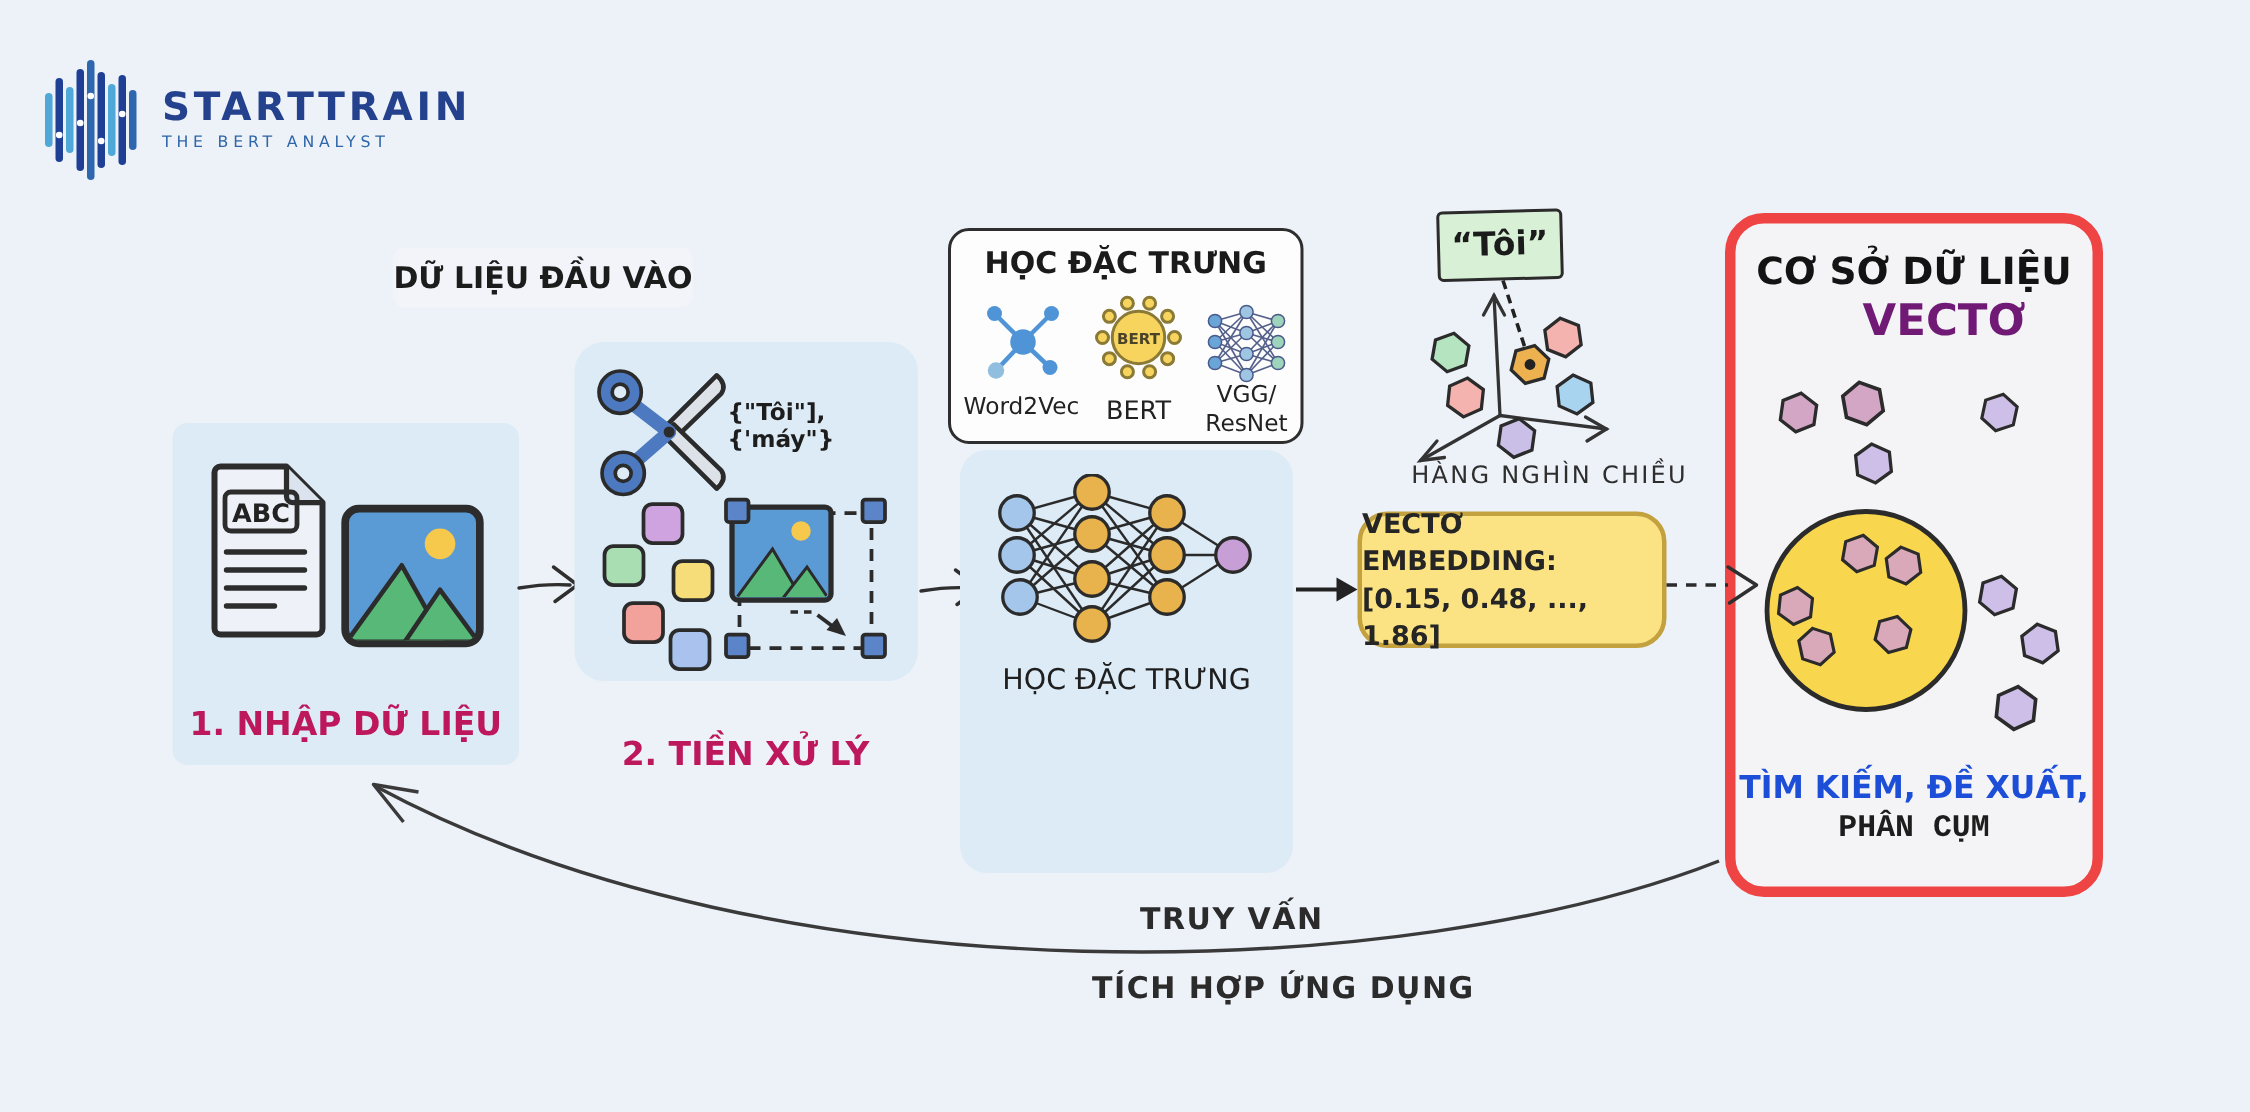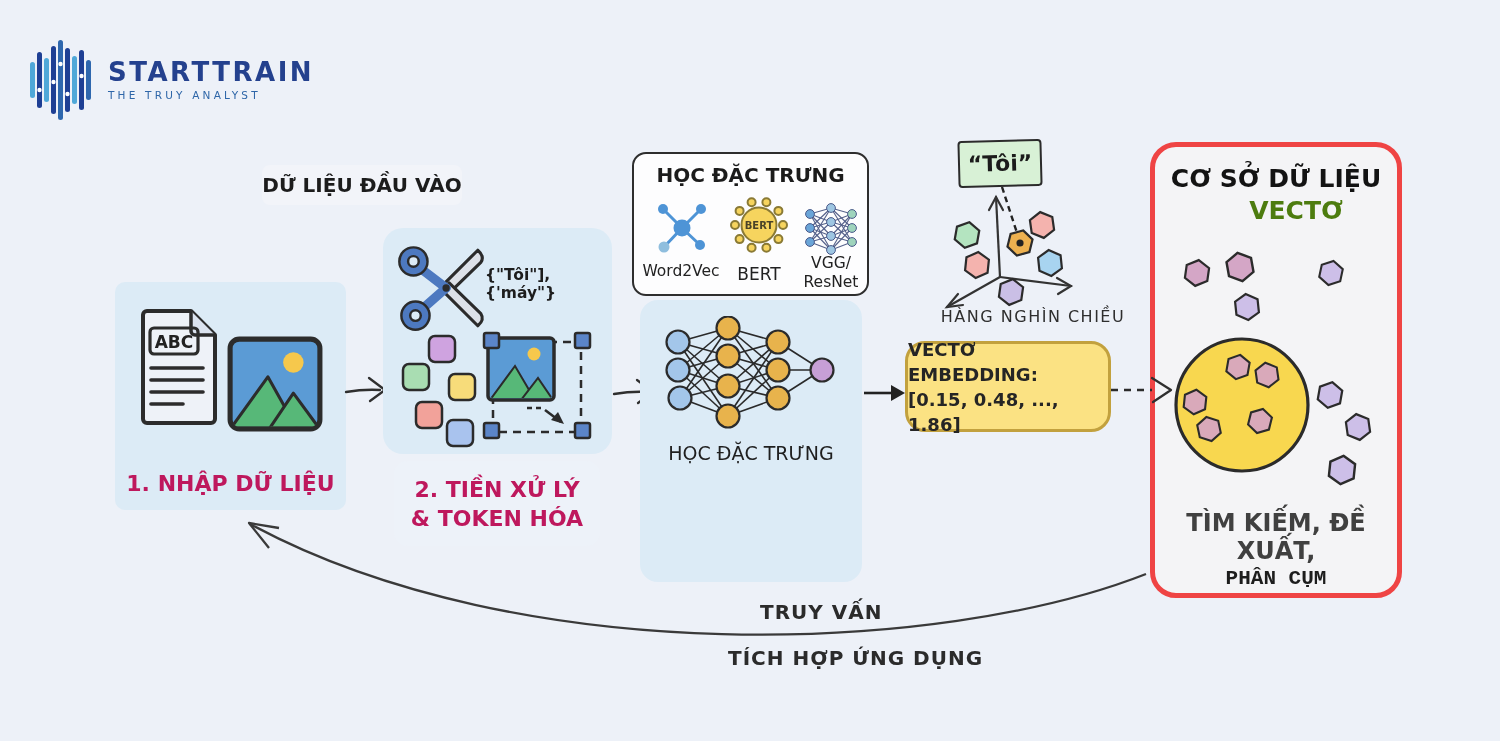--- a/index.html
+++ b/index.html
@@ -56,21 +56,21 @@
         <rect x="56" y="22" width="5" height="40" rx="2.5" fill="#2e67ae"></rect>
         <circle cx="9.5" cy="52" r="2.2" fill="#fff"></circle>
         <circle cx="23.5" cy="44" r="2.2" fill="#fff"></circle>
         <circle cx="30.5" cy="26" r="2.2" fill="#fff"></circle>
         <circle cx="37.5" cy="56" r="2.2" fill="#fff"></circle>
         <circle cx="51.5" cy="38" r="2.2" fill="#fff"></circle>
       </g>
     </svg>
     <div>
       <div class="logo-text">STARTTRAIN</div>
-      <div class="logo-tag">THE TRUY ANALYST</div>
+      <div class="logo-tag">THE BERT ANALYST</div>
     </div>
   </div>
 
   <div class="abs softbox" style="left:262px;top:165px;width:200px;height:40px;font-size:20px;font-weight:600;color:#1c1c1c;">DỮ LIỆU ĐẦU VÀO</div>
 
   <div class="abs panel" style="left:115px;top:282px;width:231px;height:228px;">
     <svg class="abs" style="left:20px;top:26px;" width="88" height="118" viewBox="0 0 88 118">
       <path d="M12 3 H56 L80 27 V111 a4 4 0 0 1 -4 4 H12 a4 4 0 0 1 -4 -4 V7 a4 4 0 0 1 4 -4 Z" fill="#eef2f8" stroke="#2c2c2c" stroke-width="4" stroke-linejoin="round"></path>
       <path d="M56 3 V23 a4 4 0 0 0 4 4 H80" fill="#dbe3ef" stroke="#2c2c2c" stroke-width="3.5" stroke-linejoin="round"></path>
       <rect x="15" y="20" width="48" height="26" rx="4" fill="none" stroke="#2c2c2c" stroke-width="3.2"></rect>
@@ -147,21 +147,20 @@
         <rect x="10" y="44" width="26" height="26" rx="6" fill="#a9ddb2"></rect>
         <rect x="56" y="54" width="26" height="26" rx="6" fill="#f7dc7a"></rect>
         <rect x="23" y="82" width="26" height="26" rx="6" fill="#f2a29a"></rect>
         <rect x="54" y="100" width="26" height="26" rx="6" fill="#a9c3ee"></rect>
       </g>
     </svg>
   </div>
 
   <div class="abs softbox" style="left:394px;top:461px;width:206px;height:85px;background:#edf2f9;border-radius:14px;flex-direction:column;">
     <div class="steplabel" style="font-size:22px;line-height:29px;">2. TIỀN XỬ LÝ</div>
-    <div class="steplabel" style="font-size:22px;line-height:29px;">&amp; TOKEN HÓA</div>
   </div>
 
   <svg class="abs" style="left:612px;top:372px;" width="46" height="40" viewBox="0 0 46 40">
     <path class="arrowline" d="M2 22 Q 20 19 36 20"></path>
     <path class="arrowline" d="M25 8 L41 20 L26 31"></path>
   </svg>
 
   <div class="abs" style="left:632px;top:152px;width:237px;height:144px;background:#fdfdfe;border:2.5px solid #2e2e2e;border-radius:14px;box-sizing:border-box;">
     <div class="abs" style="left:0;top:9px;width:100%;text-align:center;font-size:20px;font-weight:600;color:#1b1b1b;">HỌC ĐẶC TRƯNG</div>
 
@@ -323,42 +322,42 @@
     <use href="#hexshape" xlink:href="#hexshape" class="hex hex-green" transform="translate(42,50) rotate(10)"></use>
     <use href="#hexshape" xlink:href="#hexshape" class="hex hex-pink" transform="translate(117,40) rotate(-8)"></use>
     <use href="#hexshape" xlink:href="#hexshape" class="hex hex-orange" transform="translate(95,58) rotate(14)"></use>
     <circle cx="95" cy="58" r="3.6" fill="#222"></circle>
     <use href="#hexshape" xlink:href="#hexshape" class="hex hex-pink" transform="translate(52,80) rotate(6)"></use>
     <use href="#hexshape" xlink:href="#hexshape" class="hex hex-blue" transform="translate(125,78) rotate(-6)"></use>
     <use href="#hexshape" xlink:href="#hexshape" class="hex hex-purple" transform="translate(86,107) rotate(8)"></use>
   </svg>
   <div class="abs" style="left:938px;top:307px;width:190px;text-align:center;font-size:16px;font-weight:500;letter-spacing:1.5px;color:#2e2e2e;">HÀNG NGHÌN CHIỀU</div>
 
-  <div class="abs" style="left:1150px;top:142px;width:252px;height:456px;background:#f4f4f6;border:5px solid #ef4444;border-radius:26px;box-sizing:border-box;">
+  <div class="abs" style="left:1150px;top:142px;width:252px;height:456px;background:#f4f4f6;border:7px solid #ef4444;border-radius:26px;box-sizing:border-box;">
     <svg class="abs" style="left:0;top:0;" width="246" height="450" viewBox="0 0 246 450">
       <use href="#hexshape" xlink:href="#hexshape" class="hex hex-pinkmauve" transform="translate(42,126) rotate(8)"></use>
       <use href="#hexshape" xlink:href="#hexshape" class="hex hex-pinkmauve" transform="translate(85,120) rotate(-10) scale(1.1)"></use>
       <use href="#hexshape" xlink:href="#hexshape" class="hex hex-lav" transform="translate(176,126) rotate(12) scale(0.95)"></use>
       <use href="#hexshape" xlink:href="#hexshape" class="hex hex-lav" transform="translate(92,160) rotate(-6)"></use>
       <circle cx="87" cy="258" r="66" fill="#f8d74f" stroke="#2b2b2b" stroke-width="3.2"></circle>
       <use href="#hexshape" xlink:href="#hexshape" class="hex hex-mauve" transform="translate(83,220) rotate(10) scale(0.95)"></use>
       <use href="#hexshape" xlink:href="#hexshape" class="hex hex-mauve" transform="translate(112,228) rotate(-8) scale(0.95)"></use>
       <use href="#hexshape" xlink:href="#hexshape" class="hex hex-mauve" transform="translate(40,255) rotate(6) scale(0.95)"></use>
       <use href="#hexshape" xlink:href="#hexshape" class="hex hex-mauve" transform="translate(54,282) rotate(-12) scale(0.95)"></use>
       <use href="#hexshape" xlink:href="#hexshape" class="hex hex-mauve" transform="translate(105,274) rotate(14) scale(0.95)"></use>
       <use href="#hexshape" xlink:href="#hexshape" class="hex hex-lav" transform="translate(175,248) rotate(10)"></use>
       <use href="#hexshape" xlink:href="#hexshape" class="hex hex-lav" transform="translate(203,280) rotate(-8)"></use>
       <use href="#hexshape" xlink:href="#hexshape" class="hex hex-lav" transform="translate(187,323) rotate(6) scale(1.1)"></use>
     </svg>
     <div class="abs" style="left:0;top:16px;width:100%;text-align:center;">
       <div style="font-size:25px;font-weight:800;color:#131313;line-height:32px;">CƠ SỞ DỮ LIỆU</div>
-      <div style="font-size:25px;font-weight:800;color:#4d7c0f;line-height:32px;padding-left:40px;">VECTƠ</div>
+      <div style="font-size:29px;font-weight:800;color:#701a75;line-height:32px;padding-left:40px;">VECTƠ</div>
     </div>
     <div class="abs" style="left:0;top:362px;width:100%;text-align:center;">
-      <div style="font-size:24px;font-weight:600;color:#404040;line-height:28px;">TÌM KIẾM, ĐỀ XUẤT,</div>
+      <div style="font-size:21px;font-weight:600;color:#1d4ed8;line-height:28px;">TÌM KIẾM, ĐỀ XUẤT,</div>
       <div style="font-size:21px;font-weight:600;color:#1d1d1d;line-height:28px;font-family:Liberation Mono, monospace;">PHÂN CỤM</div>
     </div>
   </div>
 
   <svg class="abs" style="left:0;top:0;pointer-events:none;" width="1500" height="741" viewBox="0 0 1500 741">
     <path d="M1146 574 C 940 655 520 670 250 524" fill="none" stroke="#3a3a3a" stroke-width="2.3"></path>
     <path d="M279 528 L249 523 L269 548" fill="none" stroke="#3a3a3a" stroke-width="2.3" stroke-linejoin="round"></path>
   </svg>
   <div class="abs" style="left:760px;top:600px;font-size:20px;font-weight:600;letter-spacing:1px;color:#2b2b2b;">TRUY VẤN</div>
   <div class="abs" style="left:728px;top:646px;font-size:20px;font-weight:600;letter-spacing:1px;color:#2b2b2b;">TÍCH HỢP ỨNG DỤNG</div>

